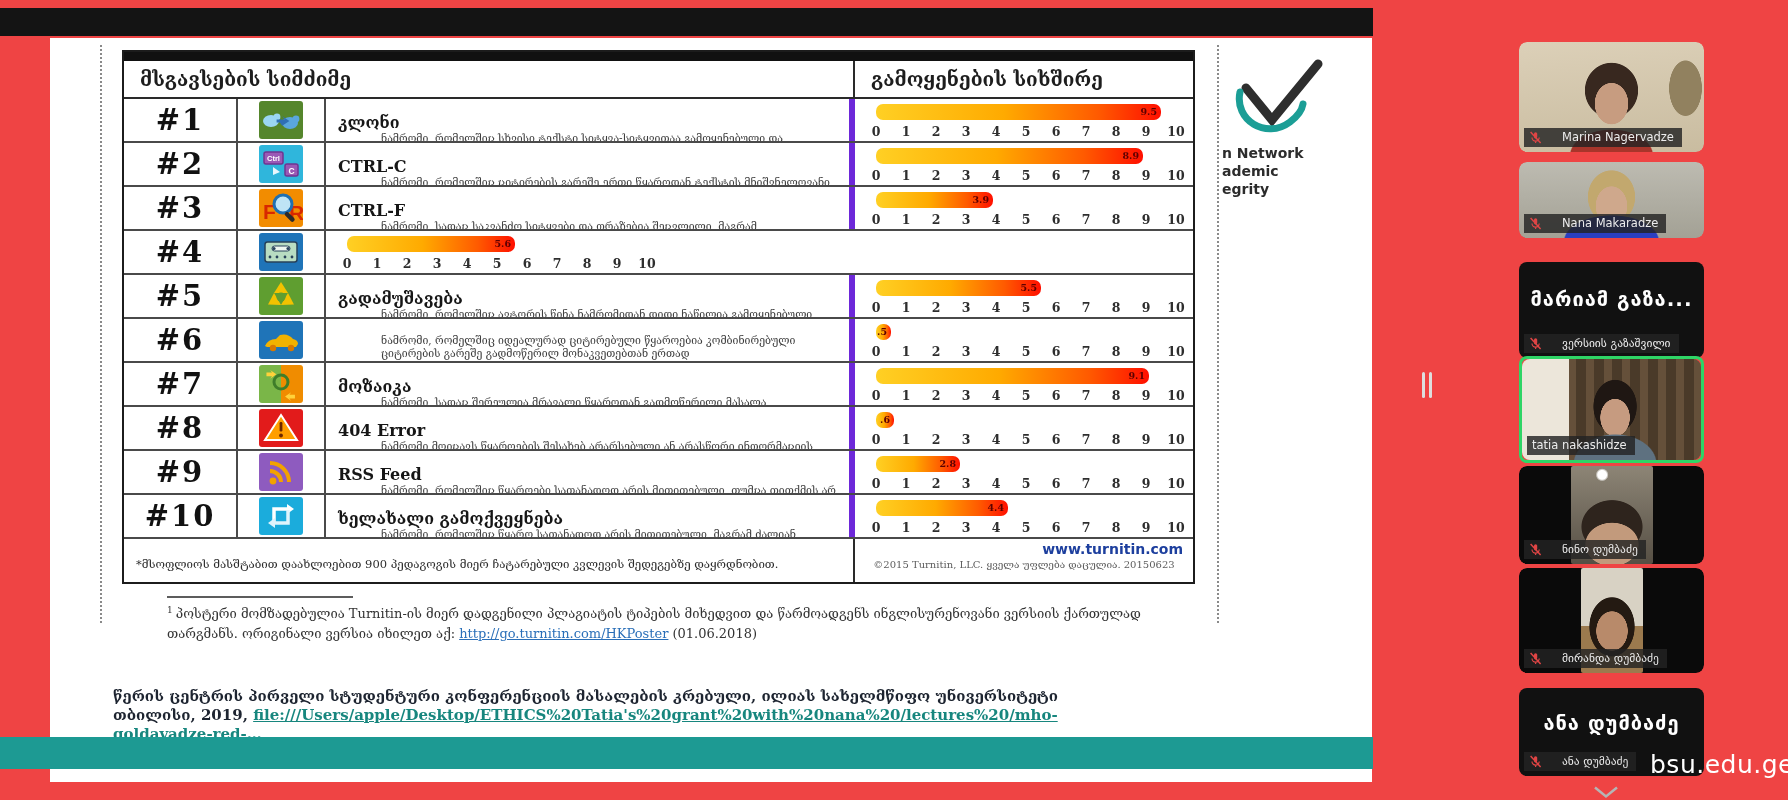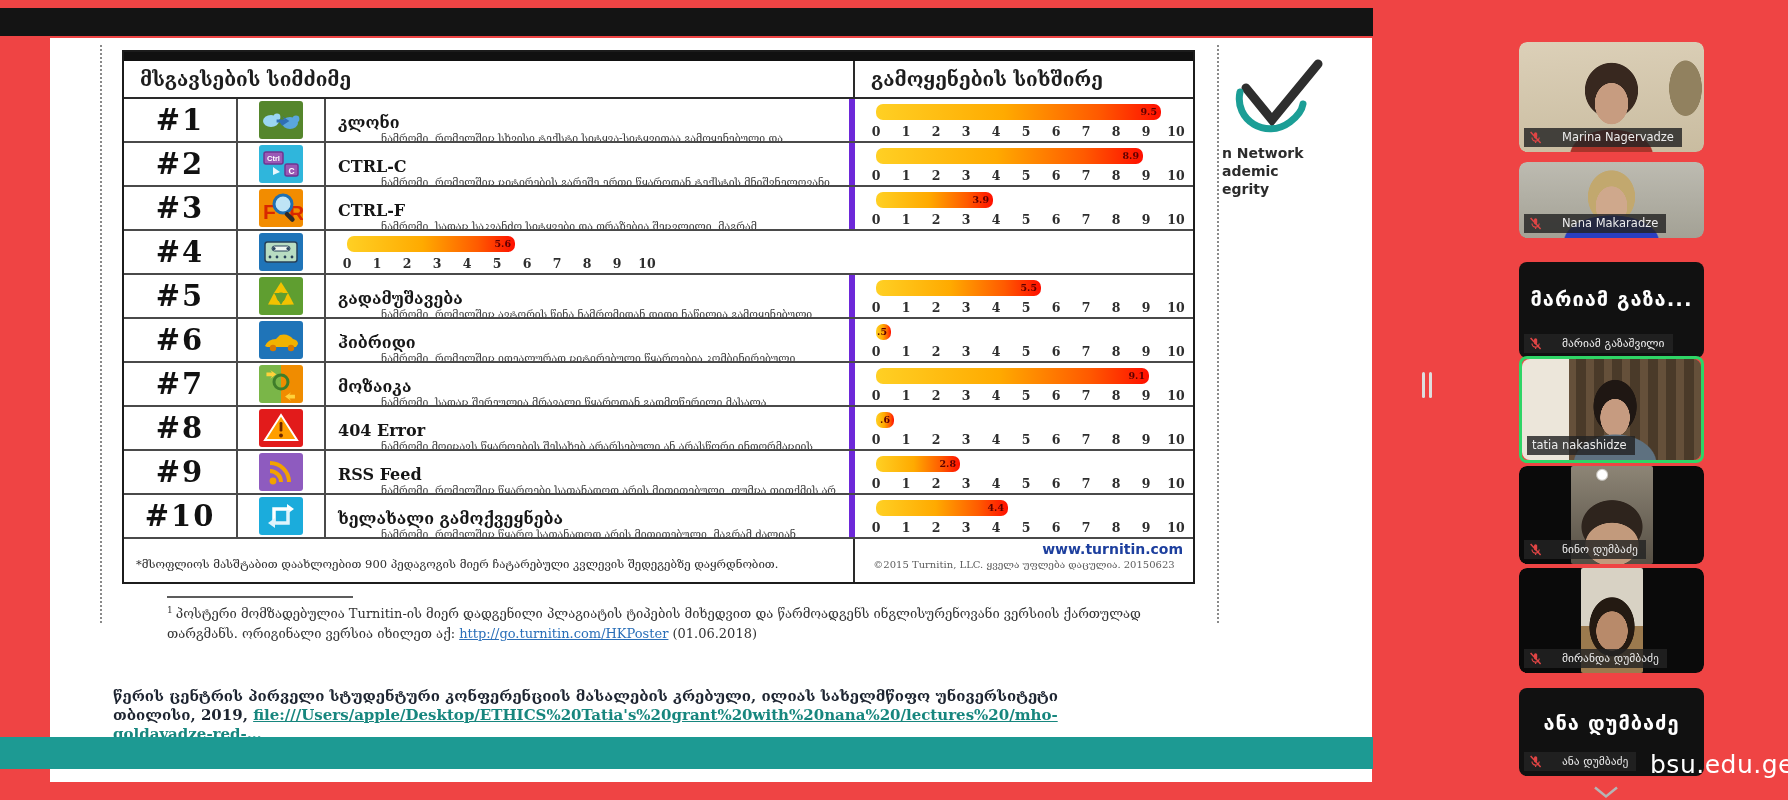--- a/index.html
+++ b/index.html
@@ -315,21 +315,20 @@
               <span class="ricon">
                 <svg width="44" height="38" viewBox="0 0 44 38">
                   <rect width="44" height="38" fill="#1f74b8"></rect>
                   <path d="M6 25q3-7 11-7l4-4q8-2 13 4q5 1 5 5l-2 3H8z" fill="#f2b200"></path>
                   <circle cx="14" cy="27" r="3.2" fill="#d97800"></circle>
                   <circle cx="32" cy="27" r="3.2" fill="#d97800"></circle>
                 </svg>
               </span>
             </div>
     <div class="c-title">
-      <div class="t">ჰიბრიდი</div>
       <div class="d">ნამრომი, რომელშიც იდეალურად ციტირებული წყაროებია კომბინირებული ციტირების გარეშე გადმოწერილ მონაკვეთებთან ერთად</div>
     </div>
     <div class="c-chart">
       <div class="bar" style="width:15px">
                 <span class="bv">.5</span>
               </div>
       <div class="ticks">
                 <span>0</span>
                 <span>1</span>
                 <span>2</span>
@@ -557,21 +556,21 @@
         <div class="bigname">მარიამ გაზა...</div>
         <div class="badge">
           <span class="mic">
             <svg width="13" height="13" viewBox="0 0 13 13">
               <rect x="5" y="1.2" width="3.2" height="6.2" rx="1.6" fill="#e04545"></rect>
               <path d="M3 6.5a3.6 3.6 0 0 0 7.2 0" stroke="#e04545" stroke-width="1.2" fill="none"></path>
               <line x1="6.6" y1="10.2" x2="6.6" y2="12" stroke="#e04545" stroke-width="1.2"></line>
               <line x1="1.6" y1="1" x2="11.6" y2="12" stroke="#e04545" stroke-width="1.5"></line>
             </svg>
           </span>
-          <span>მარიამ გაზაშვილი</span>
+          <span>ვერსიის გაზაშვილი</span>
         </div>
       </div>
       <div class="tile active" style="top: 318px; height: 107px;">
         <div class="vid scene-tatia"></div>
         <div class="badge">
           <span>tatia nakashidze</span>
         </div>
       </div>
       <div class="tile" style="top: 428px; height: 98px;">
         <div class="vwrap">

